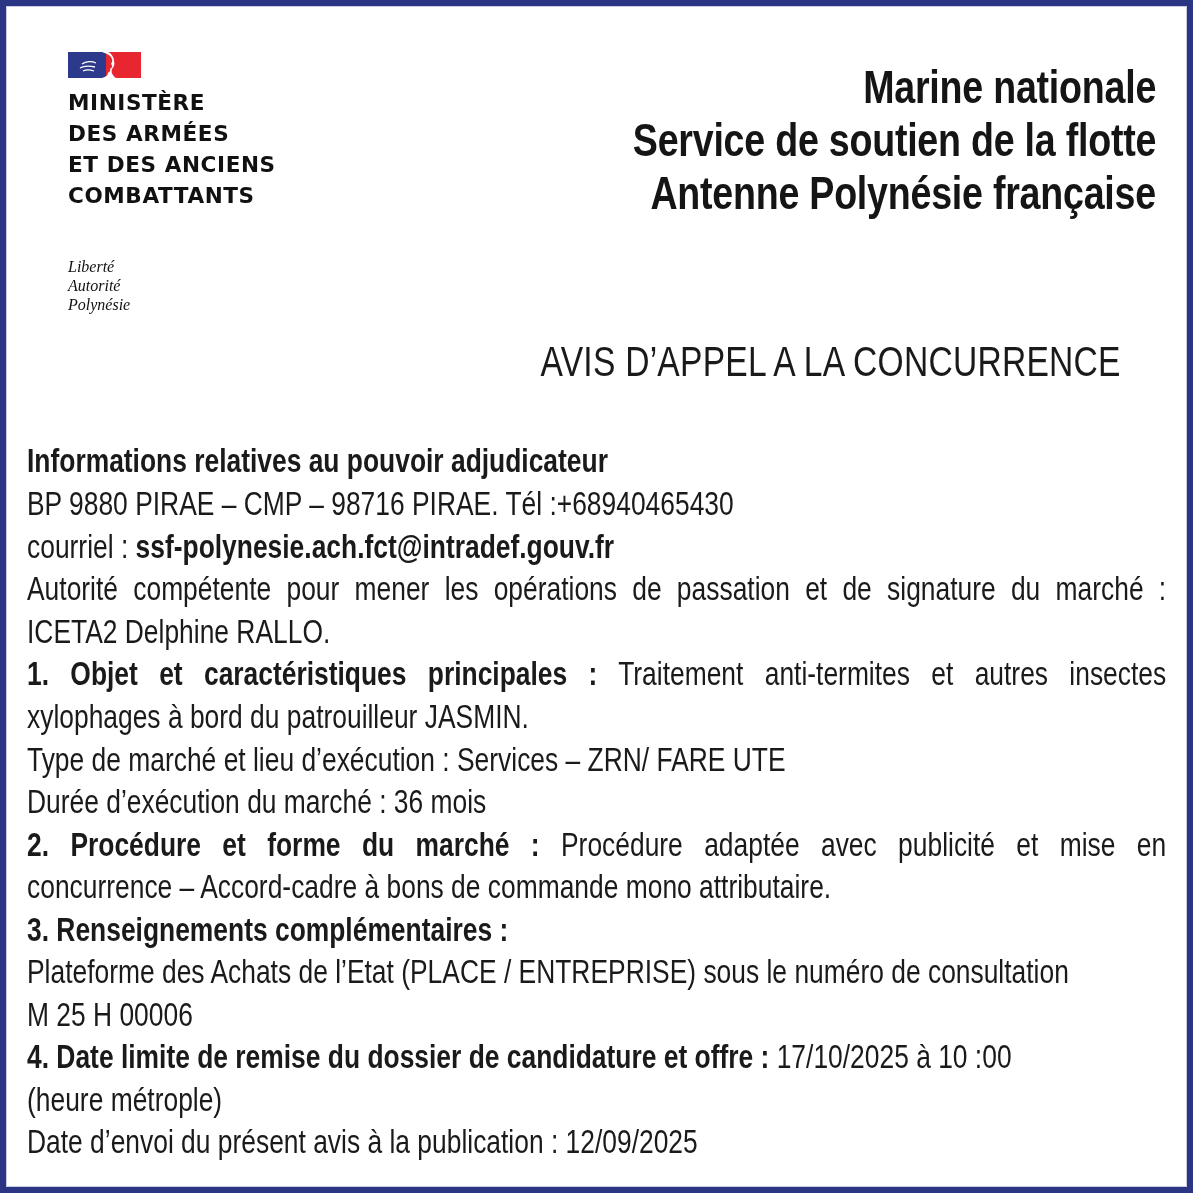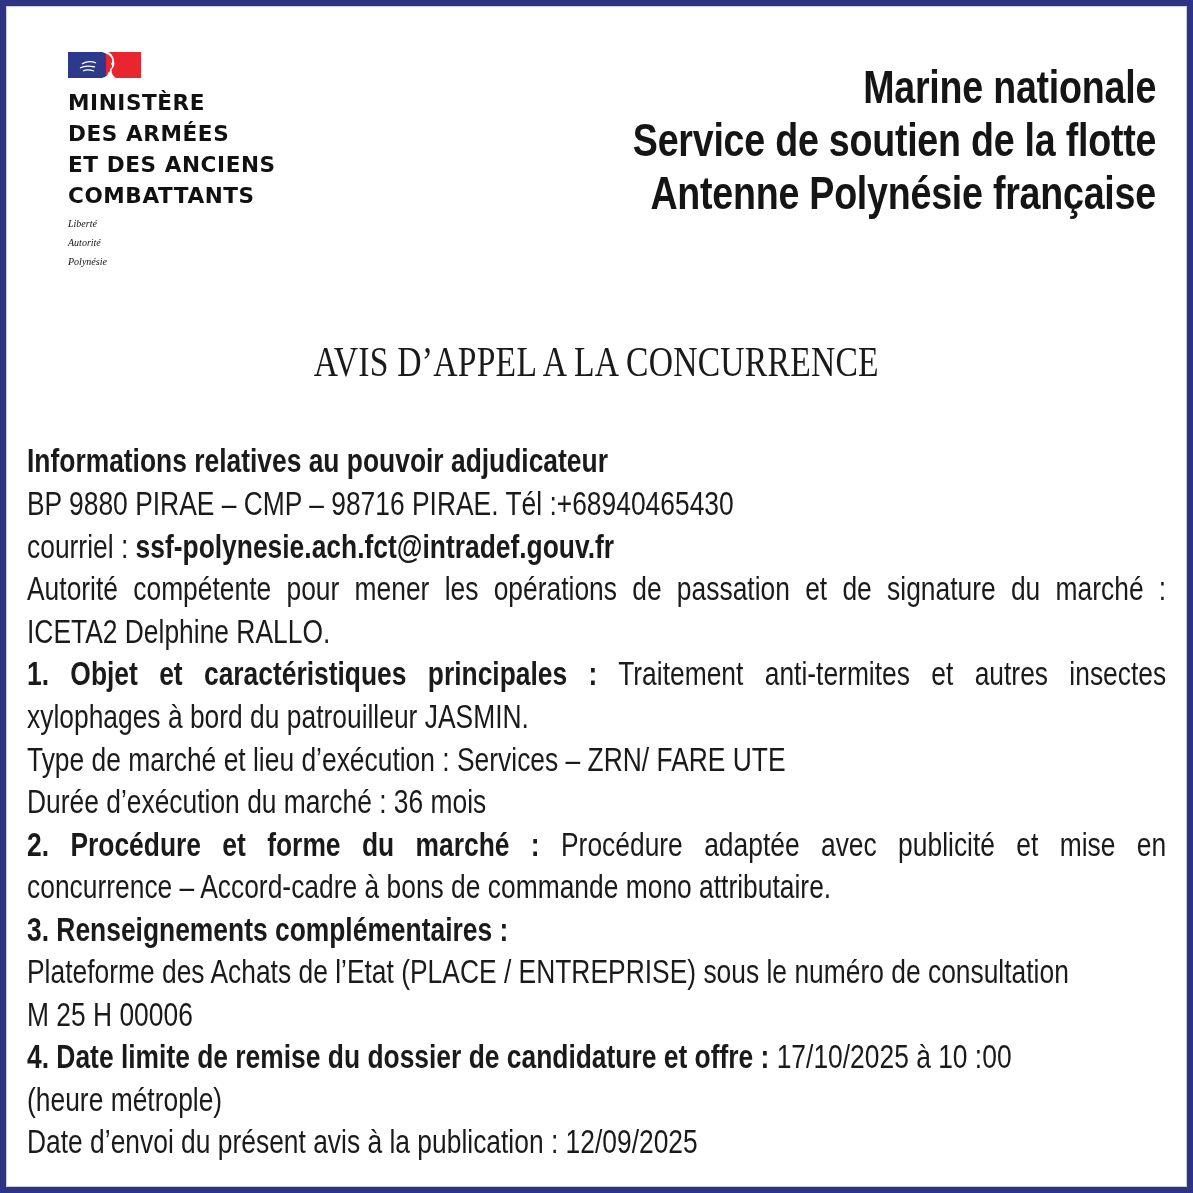--- a/index.html
+++ b/index.html
@@ -4,26 +4,26 @@
 <style>
   html, body { margin:0; padding:0; background:#ffffff; }
   body { width:1193px; height:1193px; position:relative; overflow:hidden; font-family:"Liberation Sans", sans-serif; color:#1a1a1a; }
   .frame { position:absolute; left:0; top:0; width:1193px; height:1193px; box-sizing:border-box; border:6px solid #2b3584; background:#fff; }
   .frame::after { content:""; position:absolute; left:0; top:0; right:0; bottom:0; border:1px solid #c9cde2; pointer-events:none; }
 
   
   .logo { position:absolute; left:68px; top:52px; width:260px; height:230px; }
   .flag { position:absolute; left:0; top:0; width:73px; height:26px; }
   .min-line { position:absolute; left:0; font-family:"DejaVu Sans", sans-serif; font-weight:bold; font-size:22px; letter-spacing:0.6px; color:#111; white-space:nowrap; transform-origin:left top; transform:scaleX(0.98); }
-  .motto { position:absolute; left:0; font-family:"Liberation Serif", serif; font-style:italic; font-size:10px; color:#111; white-space:nowrap; }
+  .motto { position:absolute; left:0; font-family:"Liberation Serif", serif; font-style:italic; font-size:16px; color:#111; white-space:nowrap;margin-top:40px; }
 
   
   .hdr { position:absolute; right:37px; white-space:nowrap; font-weight:bold; font-size:47px; color:#151515; transform-origin:right top; transform:scaleX(0.80); letter-spacing:-0.3px; line-height:1; }
 
-  .title { position:absolute; left:0; width:1193px; top:338px; text-align:center; font-size:42px; color:#1a1a1a; white-space:nowrap;font-family:Liberation Serif, serif; }
+  .title { position:absolute; left:0; width:1193px; top:338px; text-align:right; font-size:42px; color:#1a1a1a; white-space:nowrap; }
   .title span { display:inline-block; transform:scaleX(0.80); transform-origin:center top; letter-spacing:0.3px; }
 
   
   .line { position:absolute; left:27px; white-space:nowrap; font-size:33px; line-height:1; color:#1a1a1a; transform-origin:left top; transform:scaleX(0.80); }
   .line b { font-weight:bold; }
   .just { width:1424px; text-align:justify; text-align-last:justify; white-space:normal; }
 </style>
 </head>
 <body>
 

